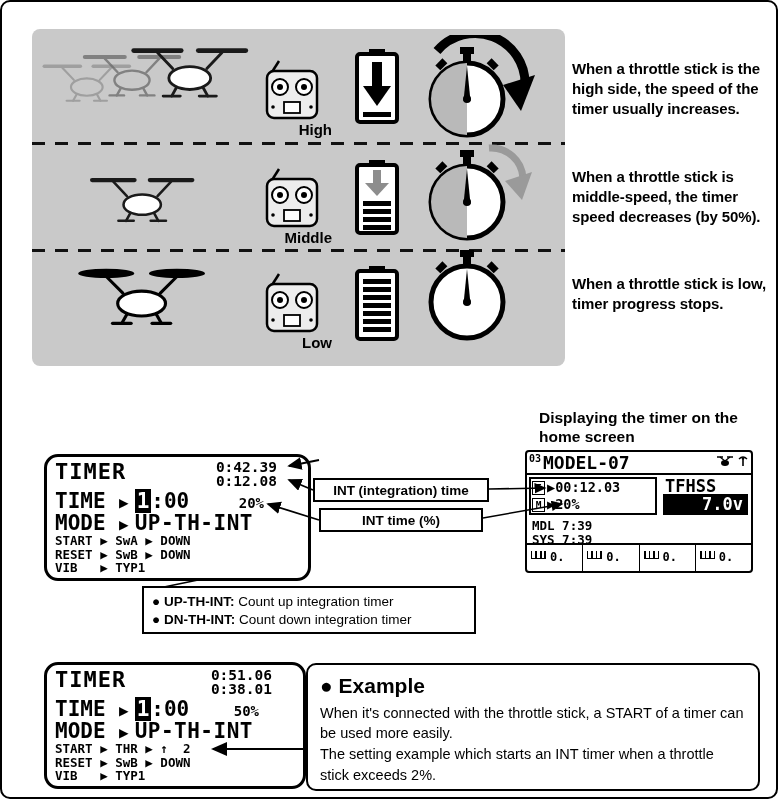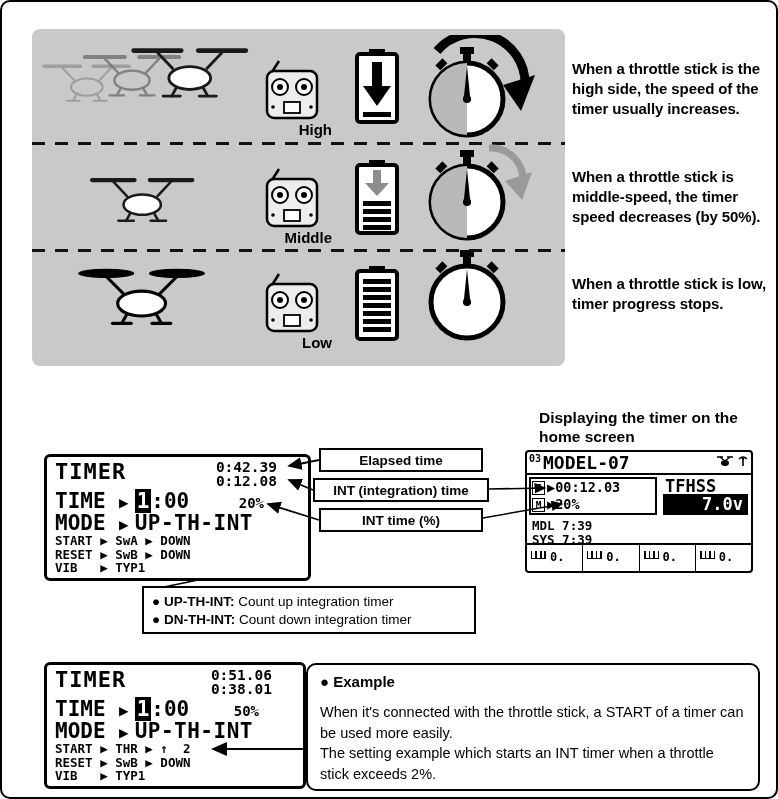--- a/index.html
+++ b/index.html
@@ -12,21 +12,21 @@
   .gray-panel{left:30px;top:27px;width:533px;height:337px;background:#c9c9c9;border-radius:8px;}
   .dash{position:absolute;left:0;width:100%;height:3px;
         background:repeating-linear-gradient(90deg,#111 0 13px,transparent 13px 23px);}
   .stick-label{position:absolute;font-weight:bold;font-size:15px;width:80px;text-align:right;}
 
   .desc{position:absolute;left:570px;width:204px;font-weight:bold;font-size:15px;line-height:1.32;letter-spacing:-0.1px;}
 
   .heading{position:absolute;left:537px;top:406px;width:238px;font-weight:bold;font-size:15.5px;line-height:1.25;}
 
   
-  .lcd{position:absolute;background:#fff;border:3px solid #000;border-radius:6px;box-sizing:border-box;
+  .lcd{position:absolute;background:#fff;border:3px solid #000;border-radius:14px;box-sizing:border-box;
        padding:3px 8px;font-family:"DejaVu Sans Mono",monospace;font-weight:bold;color:#000;z-index:2;}
   .lcd-head{display:flex;justify-content:space-between;align-items:flex-start;height:30px;}
   .lcd-title{font-size:22px;line-height:24px;letter-spacing:1px;}
   .lcd-times{display:flex;flex-direction:column;text-align:right;font-size:14.5px;line-height:14px;margin-right:23px;}
   .lcd-row{display:flex;align-items:baseline;font-size:21px;line-height:22px;height:22px;}
   .lcd-lbl{width:64px;}
   .lcd-ptr{font-size:16px;margin-right:6px;}
   .inv{background:#000;color:#fff;padding:0 2px;}
   .lcd-pct{font-size:14px;margin-left:auto;margin-right:36px;}
   .lcd-mode span:last-child{letter-spacing:0.5px;}
@@ -34,21 +34,21 @@
 
   
   .callout{position:absolute;border:2px solid #000;background:#fff;box-sizing:border-box;z-index:4;
            display:flex;align-items:center;justify-content:center;font-weight:bold;font-size:13.5px;}
 
   .notes-box{position:absolute;left:140px;top:584px;width:334px;height:48px;border:2px solid #000;background:#fff;
              box-sizing:border-box;padding:5px 8px;font-size:13.5px;line-height:18px;z-index:4;}
 
   .example-box{position:absolute;left:304px;top:661px;width:454px;height:128px;border:2.5px solid #000;
                border-radius:10px;box-sizing:border-box;padding:6px 12px;font-size:14.5px;line-height:1.42;z-index:4;background:#fff;}
-  .example-title{font-weight:bold;font-size:15px;margin-bottom:10px;}
+  .example-title{font-weight:bold;font-size:21px;margin-bottom:2px;}
 
   
   .home{position:absolute;left:523px;top:448px;width:228px;height:123px;border:2.5px solid #000;border-radius:4px;
         background:#fff;font-family:"DejaVu Sans Mono",monospace;font-weight:bold;box-sizing:border-box;z-index:2;}
   .home-topbar{position:absolute;left:0;top:0;right:0;height:21px;border-bottom:2px solid #000;}
   .home-modelno{position:absolute;left:2px;top:1px;font-size:10px;}
   .home-modelname{position:absolute;left:16px;top:0;font-size:18px;line-height:21px;}
   .home-icons{position:absolute;right:2px;top:2px;display:flex;gap:3px;}
   .home-timerbox{position:absolute;left:2px;top:25px;width:128px;height:38px;border:2px solid #000;box-sizing:border-box;}
   .tm-row{display:flex;height:17px;align-items:center;}
@@ -272,23 +272,20 @@
     <div class="lcd-row lcd-mode">
       <span class="lcd-lbl">MODE</span>
       <span class="lcd-ptr">▶</span>
       <span>UP-TH-INT</span>
     </div>
     <div class="lcd-small">START ▶ SwA ▶ DOWN</div>
     <div class="lcd-small">RESET ▶ SwB ▶ DOWN</div>
     <div class="lcd-small">VIB   ▶ TYP1</div>
   </div>
 
-  <div class="callout" style="left:317px;top:446px;width:164px;height:24px">
-    <span>Elapsed time</span>
-  </div>
   <div class="callout" style="left:311px;top:476px;width:176px;height:24px">
     <span>INT (integration) time</span>
   </div>
   <div class="callout" style="left:317px;top:506px;width:164px;height:24px">
     <span>INT time (%)</span>
   </div>
 
   <div class="home">
     <div class="home-topbar">
       <span class="home-modelno">03</span>

